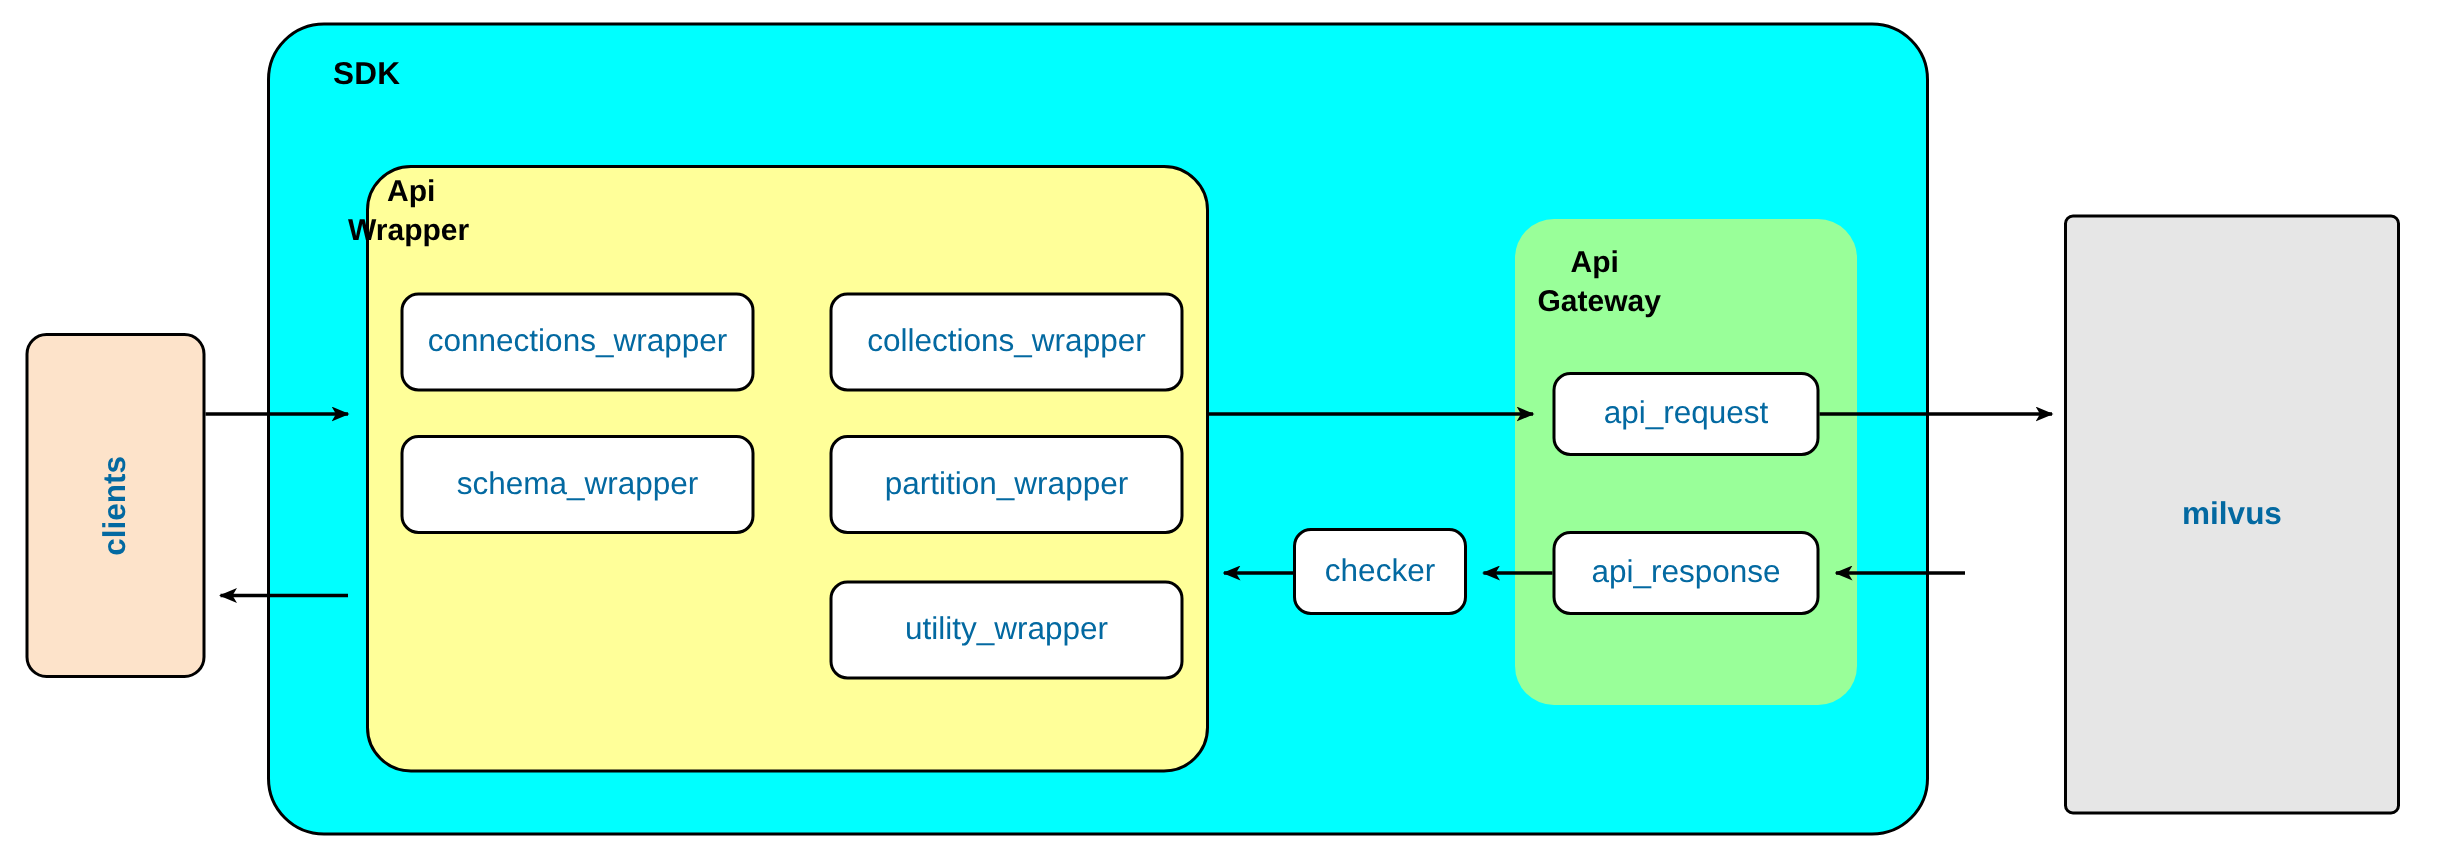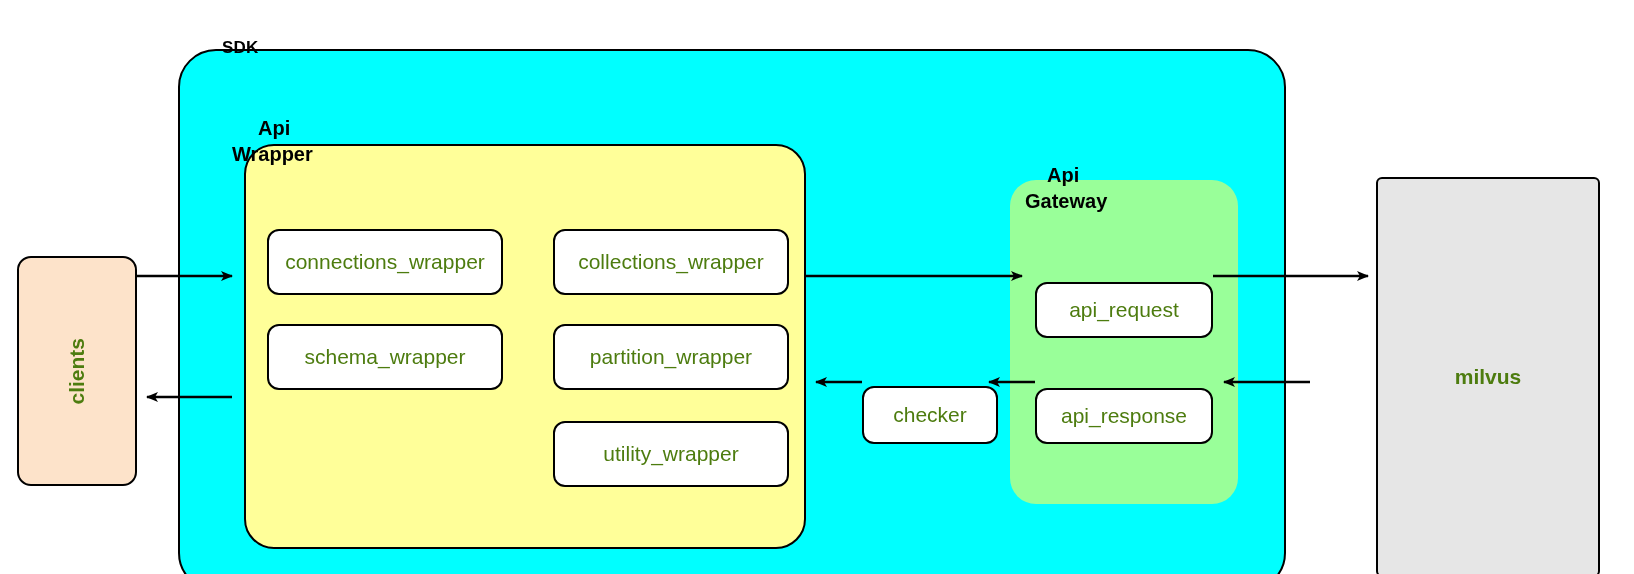--- a/index.html
+++ b/index.html
@@ -17,40 +17,39 @@
     background: #ffffff;
     overflow: hidden;
   }
   .box {
     position: absolute;
     box-sizing: border-box;
     display: flex;
     align-items: center;
     justify-content: center;
     text-align: center;
-    color: #4d7c0f;
-    margin-top: 34px;
+    color: #0369a1;
   }
 
   
   #sdk-container {
     left: 178px;
     top: 15px;
     width: 1108px;
     height: 542px;
     background: #00ffff;
     border: 2.5px solid #000000;
     border-radius: 38px;
     display: block;
   }
   #sdk-label {
     position: absolute;
     left: 222px;
     top: 38px;
-    font-size: 17px;
+    font-size: 21px;
     font-weight: bold;
     color: #000000;
     letter-spacing: 0.2px;
   }
 
   #api-wrapper-container {
     left: 244px;
     top: 110px;
     width: 562px;
     height: 405px;
@@ -107,21 +106,21 @@
   #node-collections { left: 553px; top: 195px; }
   #node-schema      { left: 267px; top: 290px; }
   #node-partition   { left: 553px; top: 290px; }
   #node-index       { left: 267px; top: 387px; }
   #node-utility     { left: 553px; top: 387px; }
 
   #node-api-request  { left: 1035px; top: 248px; width: 178px; height: 56px; }
   #node-api-response { left: 1035px; top: 354px; width: 178px; height: 56px; }
 
   #node-checker {
-    left: 862px; top: 352px; width: 136px; height: 58px;
+    left: 862px; top: 352px; width: 116px; height: 58px;
   }
 
   #node-clients {
     left: 17px; top: 222px; width: 120px; height: 230px;
     background: #fde3ca;
     border: 2.2px solid #000000;
     border-radius: 14px;
     font-size: 21px;
     font-weight: bold;
   }

